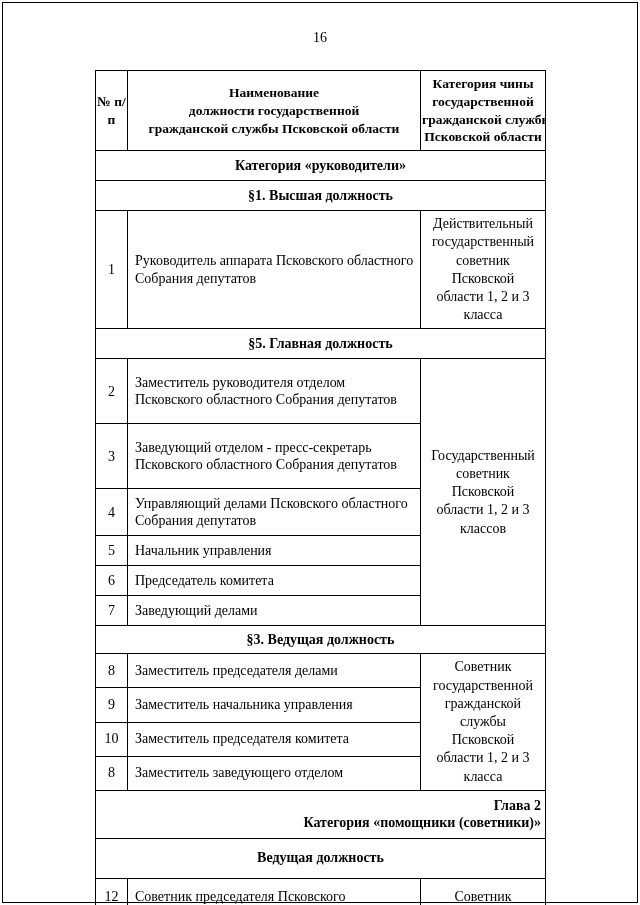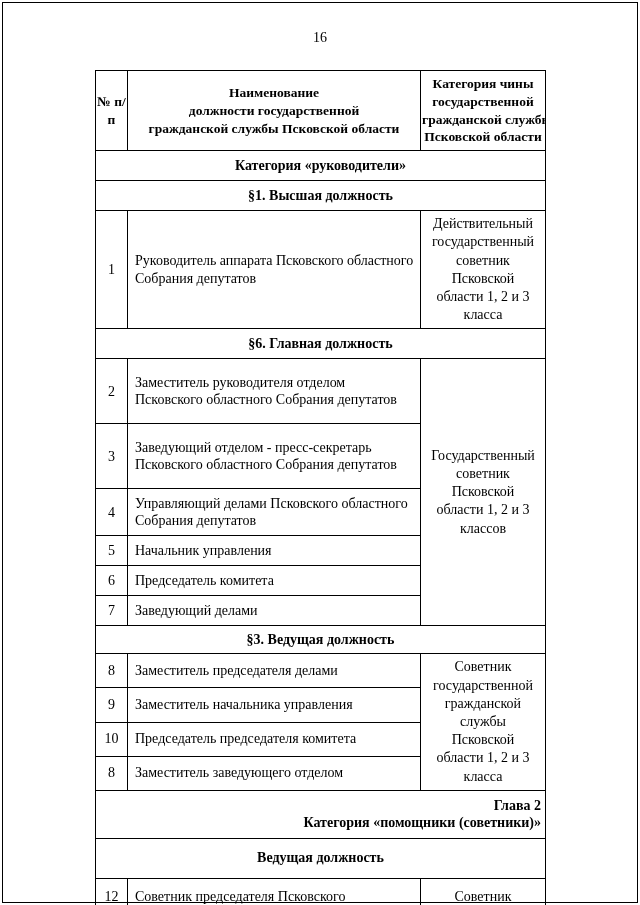--- a/index.html
+++ b/index.html
@@ -112,21 +112,21 @@
         <td colspan="3">§1. Высшая должность</td>
       </tr>
 
       <tr class="r1">
         <td class="num">1</td>
         <td class="pos">Руководитель аппарата Псковского областного Собрания депутатов</td>
         <td class="rank">Действительный государственный советник Псковской области 1, 2 и 3 класса</td>
       </tr>
 
       <tr class="sec h30">
-        <td colspan="3">§6. Главная должность</td>
+        <td colspan="3">§5. Главная должность</td>
       </tr>
 
       <tr class="r23">
         <td class="num">2</td>
         <td class="pos">Заместитель руководителя отделом Псковского областного Собрания депутатов</td>
         <td class="rank" rowspan="6">Государственный советник Псковской области 1, 2 и 3 классов</td>
       </tr>
       <tr class="r23">
         <td class="num">3</td>
         <td class="pos">Заведующий отделом - пресс-секретарь Псковского областного Собрания депутатов</td>
@@ -156,21 +156,21 @@
         <td class="num">8</td>
         <td class="pos">Заместитель председателя делами</td>
         <td class="rank" rowspan="4">Советник государственной гражданской службы Псковской области 1, 2 и 3 класса</td>
       </tr>
       <tr class="h28">
         <td class="num">9</td>
         <td class="pos">Заместитель начальника управления</td>
       </tr>
       <tr class="h28">
         <td class="num">10</td>
-        <td class="pos">Председатель председателя комитета</td>
+        <td class="pos">Заместитель председателя комитета</td>
       </tr>
       <tr class="h28">
         <td class="num">8</td>
         <td class="pos">Заместитель заведующего отделом</td>
       </tr>
 
       <tr class="sec ch2">
         <td colspan="3">
           <div>Глава 2</div>
           <div>Категория «помощники (советники)»</div>

